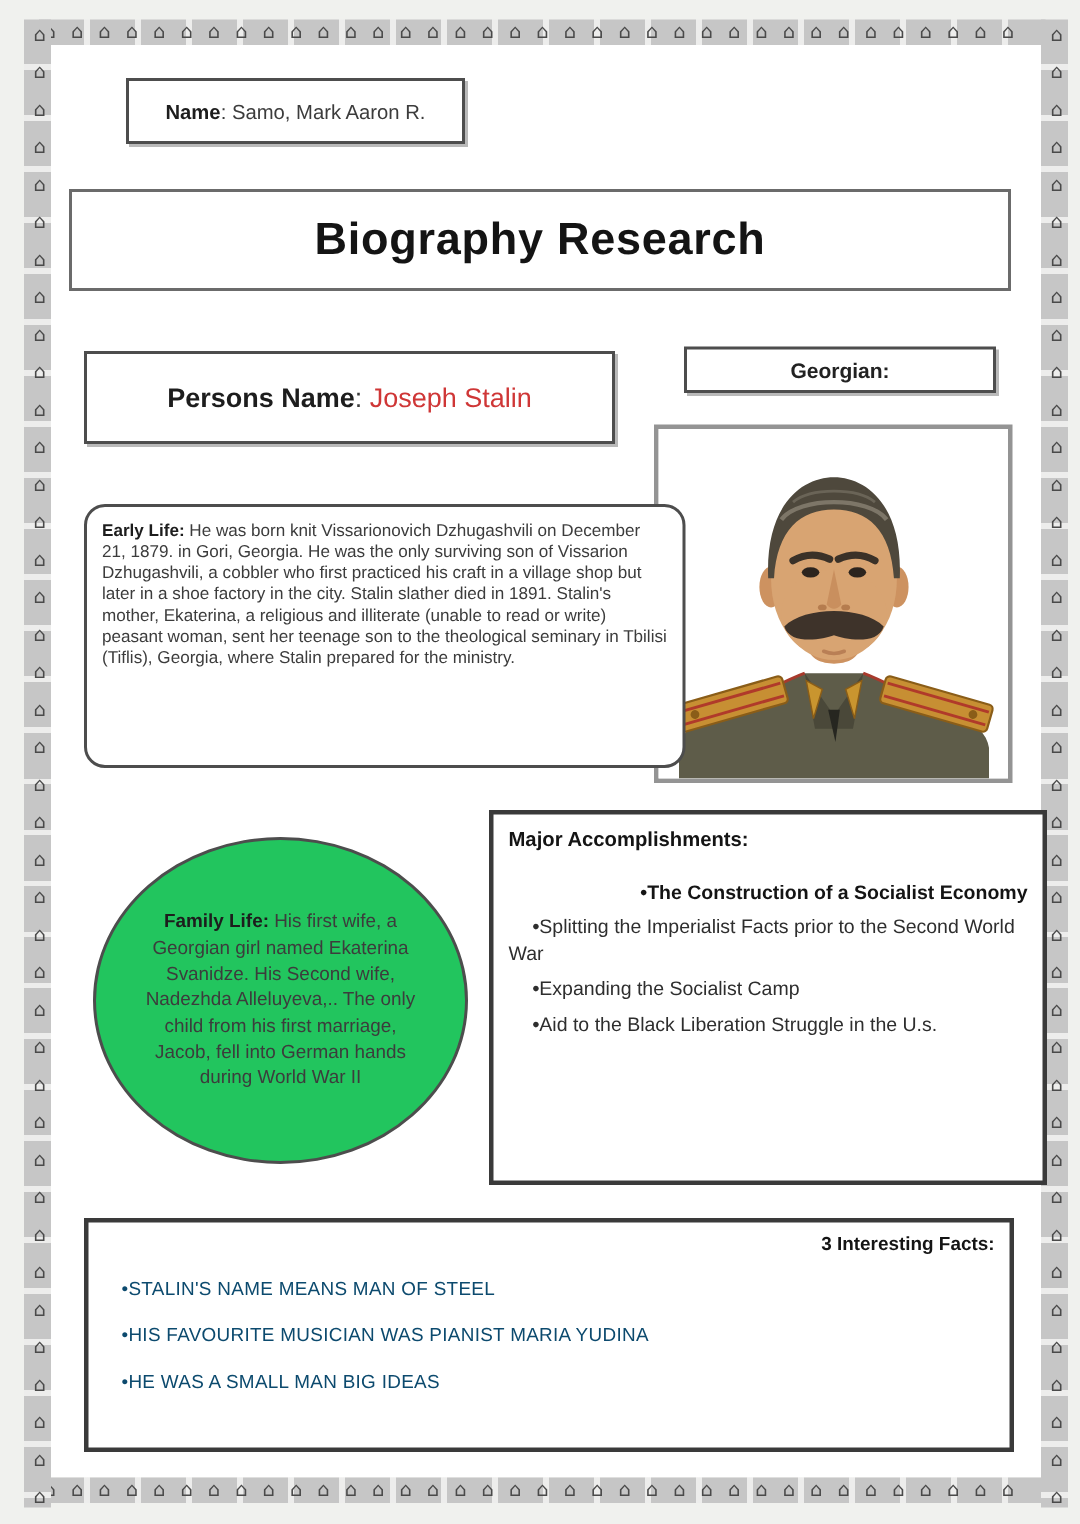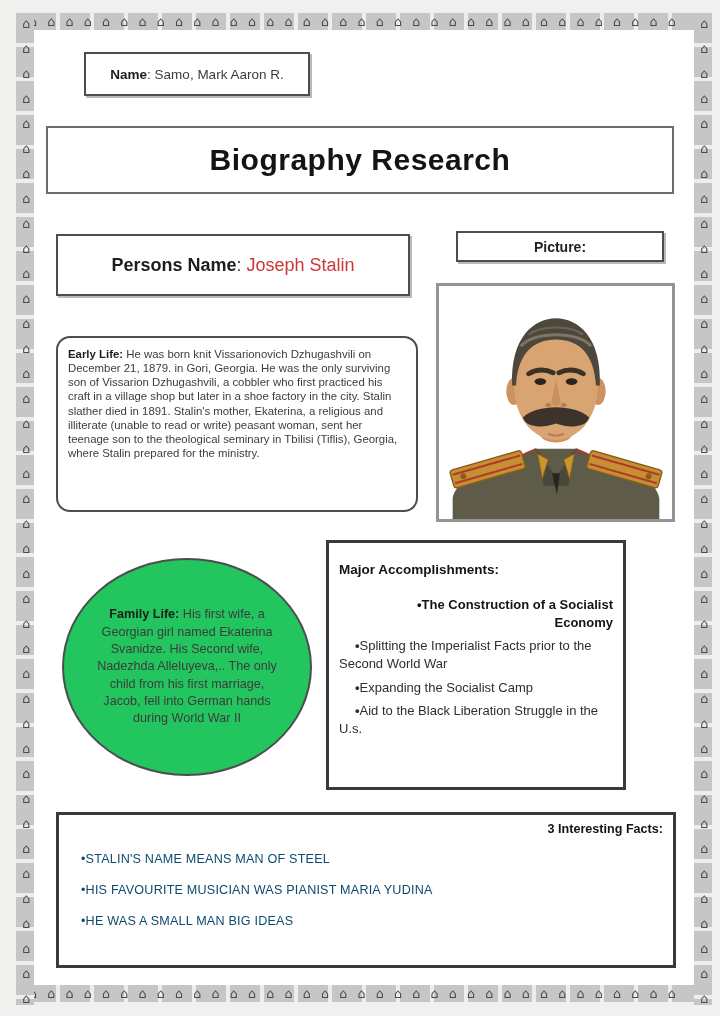--- a/index.html
+++ b/index.html
@@ -29,30 +29,30 @@
 
   .persons-box{left:56px;top:234px;width:354px;height:62px;display:flex;align-items:center;justify-content:center;font-size:18px;}
   .persons-box .red{color:#cf3636;}
 
   .picture-label-box{left:456px;top:231px;width:208px;height:31px;display:flex;align-items:center;justify-content:center;
                      font-size:14px;font-weight:bold;color:#222;}
 
   .picture-frame{left:436px;top:283px;width:239px;height:239px;border:3px solid #949494;background:#fff;padding:0;}
   .picture-frame svg{display:block;width:100%;height:100%;}
 
-  .early-box{left:56px;top:336px;width:362px;height:176px;border-radius:14px;padding:9px 10px;
+  .early-box{left:56px;top:336px;width:401px;height:176px;border-radius:14px;padding:9px 10px;
              font-size:11.4px;line-height:1.24;}
   .early-box .lead{font-weight:bold;color:#1d1d1d;}
 
   .family-circle{position:absolute;left:62px;top:558px;width:250px;height:218px;border:2px solid #4d4d4d;
                  border-radius:50%;background:#22c55e;box-sizing:border-box;display:flex;align-items:center;justify-content:center;
                  text-align:center;padding:18px 32px;font-size:12.6px;line-height:1.38;}
   .family-circle .lead{font-weight:bold;color:#1d1d1d;}
 
-  .major-box{left:326px;top:540px;width:300px;height:250px;border:3px solid #3a3a3a;padding:18px 10px;font-size:13px;line-height:1.4;}
+  .major-box{left:326px;top:540px;width:372px;height:250px;border:3px solid #3a3a3a;padding:8px 10px;font-size:13px;line-height:1.4;}
   .major-box .heading{font-weight:bold;color:#141414;font-size:13.5px;margin-bottom:16px;}
   .bullet{text-indent:16px;margin-bottom:5px;color:#2e2e2e;}
   .bullet::before{content:"\2022 ";font-weight:bold;}
   .bullet.bold{font-weight:bold;color:#141414;text-align:right;}
 
   .facts-box{left:56px;top:812px;width:620px;height:156px;border:3px solid #3a3a3a;padding:7px 10px;font-size:12.6px;}
   .facts-box .heading{font-weight:bold;color:#141414;margin-bottom:16px;text-align:right;}
   .fact{font-weight:normal;color:#0c4a6e;margin-bottom:17px;text-indent:12px;letter-spacing:0.2px;}
   .fact::before{content:"\2022 ";}
   .b{font-weight:bold;color:#1d1d1d;}
@@ -79,21 +79,21 @@
     <span class="title">Biography Research</span>
   </div>
 
   <div class="box shadowed persons-box">
     <span>
       <span class="b">Persons Name</span><span>: </span><span class="red">Joseph Stalin</span>
     </span>
   </div>
 
   <div class="box shadowed picture-label-box">
-    <span>Picture:</span>
+    <span>Georgian:</span>
   </div>
 
   <div class="box picture-frame">
 
     <svg viewBox="0 0 239 239" aria-hidden="true">
       <rect x="0" y="0" width="239" height="239" fill="#ffffff"></rect>
 
       <path d="M14 239 L14 218 C16 199 50 186 80 175 L100 167 L140 167 L160 175 C190 186 224 199 226 218 L226 239 Z" fill="#5e5c49"></path>
       <path d="M100 167 L120 196 L140 167 L133 205 L107 205 Z" fill="#4a4839"></path>
       <polygon points="116,192 124,192 121,214" fill="#262620"></polygon>

